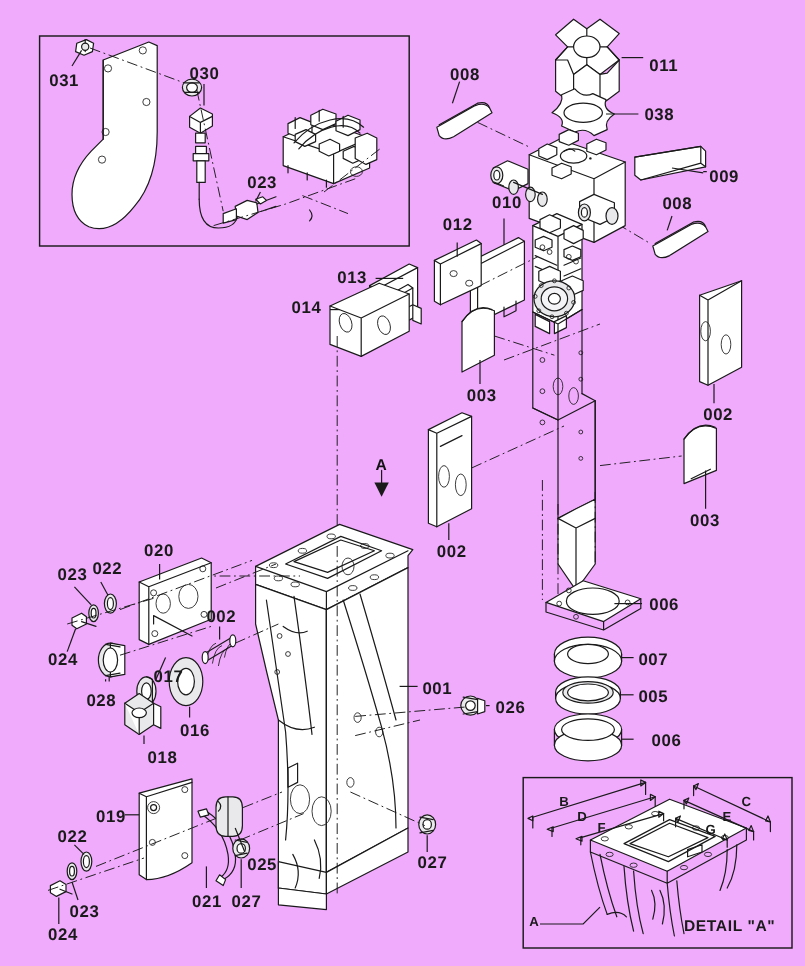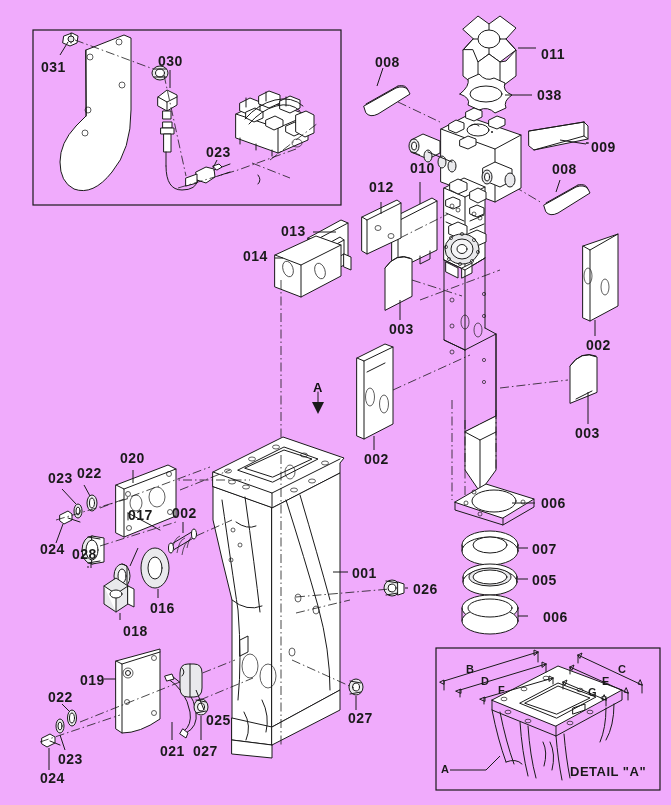--- a/index.html
+++ b/index.html
@@ -669,22 +669,22 @@
   <div class="callout" style="left:575px; top:426px;">003</div>
   <div class="callout" style="left:541px; top:496px;">006</div>
   <div class="callout" style="left:532px; top:542px;">007</div>
   <div class="callout" style="left:532px; top:573px;">005</div>
   <div class="callout" style="left:532px; top:610px;margin-left:11px;">006</div>
   <div class="callout" style="left:48px;  top:471px;">023</div>
   <div class="callout" style="left:77px;  top:466px;">022</div>
   <div class="callout" style="left:120px; top:451px;">020</div>
   <div class="callout" style="left:172px; top:506px;">002</div>
   <div class="callout" style="left:40px;  top:542px;">024</div>
-  <div class="callout" style="left:72px;  top:547px;">028</div>
-  <div class="callout" style="left:128px; top:508px;">017</div>
+  <div class="callout" style="left:72px;  top:576px;">028</div>
+  <div class="callout" style="left:128px; top:556px;">017</div>
   <div class="callout" style="left:150px; top:601px;">016</div>
   <div class="callout" style="left:107px; top:624px;margin-left:16px;">018</div>
   <div class="callout" style="left:352px; top:566px;">001</div>
   <div class="callout" style="left:413px; top:582px;">026</div>
   <div class="callout" style="left:348px; top:711px;">027</div>
   <div class="callout" style="left:80px;  top:673px;">019</div>
   <div class="callout" style="left:48px;  top:690px;">022</div>
   <div class="callout" style="left:58px;  top:752px;">023</div>
   <div class="callout" style="left:40px;  top:771px;">024</div>
   <div class="callout" style="left:160px; top:744px;">021</div>

